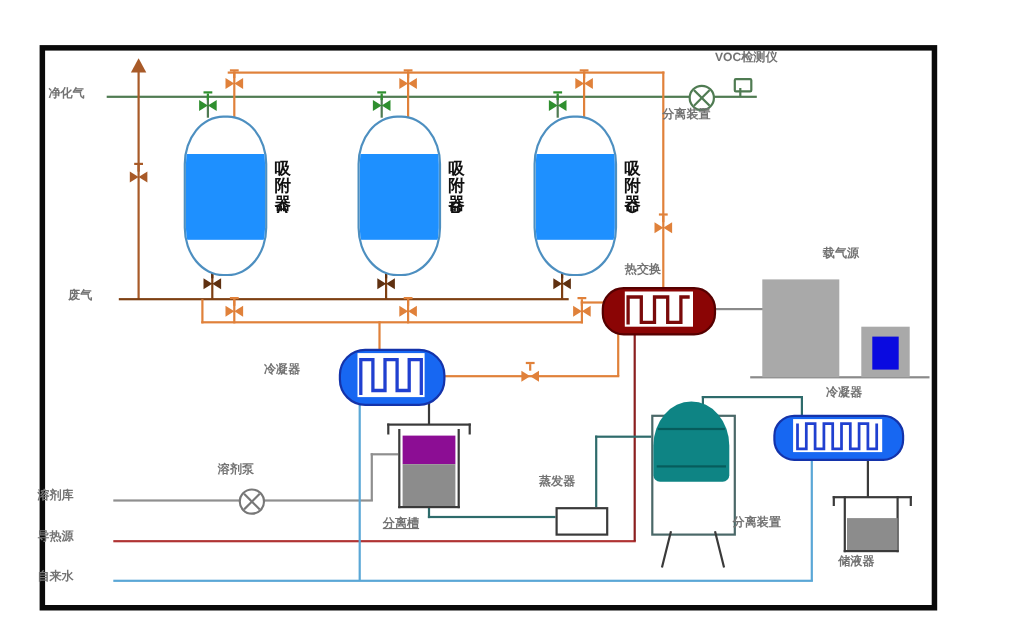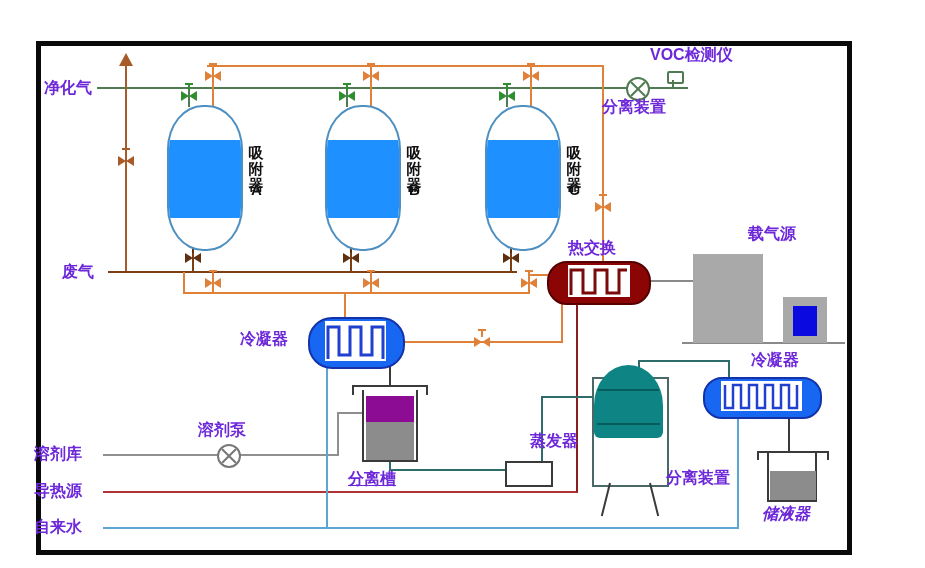--- a/index.html
+++ b/index.html
@@ -1,20 +1,20 @@
 <!DOCTYPE html>
 <html style="--green-line: #4f7b52; --green-valve: #2f8f2f; --orange-line: #e0813a; --riser-brown: #a85a28; --waste-brown: #7d3f12; --dark-valve: #5f3010; --heat-red: #b03434; --red-vert: #8b1f1f; --hx-red: #8b0505; --tap-blue: #5aa7d6; --solvent-gray: #8f8f8f; --teal-line: #2e6b6b; --teal-fill: #0e8484; --vessel-fill: #1e90ff; --vessel-stroke: #4d8fc0; --cond-blue: #1767f2; --coil-blue: #2040d0; --coil-red: #7a0a0a; --gray-box: #a9a9a9; --equip-dark: #3a3a3a; --purple-fill: #8c0d94; --liquid-gray: #8c8c8c; --marker-blue: #0a0ae0; --ground-gray: #8a8a8a;"><head>
 <meta charset="utf-8">
 <style>
   html,body{margin:0;padding:0;background:#fff;}
   .page{position:relative;width:925px;height:568px;background:#fff;overflow:hidden;
         font-family:"Liberation Sans","DejaVu Sans",sans-serif;}
   .frame{position:absolute;left:36px;top:41px;width:806px;height:504px;border:5px solid #0a0a0a;background:#fff;}
   .pl{position:absolute;}
-  .lab{position:absolute;font-size:16px;font-weight:bold;color:#6d28d9;white-space:nowrap;line-height:1.1;}
+  .lab{position:absolute;font-size:11px;font-weight:bold;color:#737373;white-space:nowrap;line-height:1.1;}
   .vlab{position:absolute;writing-mode:vertical-rl;text-orientation:upright;letter-spacing:16px;
         font-size:15px;font-weight:bold;color:#111;}
   
   .valve{position:absolute;width:16px;height:10px;}
   .valve::before{content:"";position:absolute;left:0;top:0;border-top:5px solid transparent;
      border-bottom:5px solid transparent;border-left:8px solid currentColor;}
   .valve::after{content:"";position:absolute;right:0;top:0;border-top:5px solid transparent;
      border-bottom:5px solid transparent;border-right:8px solid currentColor;}
   .valve .vb{position:absolute;left:7px;top:-6px;width:2px;height:6px;background:currentColor;}
   .valve .vb::before{content:"";position:absolute;left:-3px;top:-2px;width:8px;height:2px;background:currentColor;}
@@ -225,18 +225,18 @@
   <span class="vlab" style="left:246px;top:133px;">吸附器A</span>
   <span class="vlab" style="left:404px;top:133px;">吸附器B</span>
   <span class="vlab" style="left:564px;top:133px;">吸附器C</span>
   <span class="lab" style="left:568px;top:239px;">热交换</span>
   <span class="lab" style="left:748px;top:225px;">载气源</span>
   <span class="lab" style="left:240px;top:330px;">冷凝器</span>
   <span class="lab" style="left:751px;top:351px;">冷凝器</span>
   <span class="lab" style="left:198px;top:421px;">溶剂泵</span>
   <span class="lab" style="left:34px;top:445px;">溶剂库</span>
   <span class="lab" style="left:348px;top:470px;text-decoration:underline;">分离槽</span>
-  <span class="lab" style="left:490px;top:432px;margin-left:40px;">蒸发器</span>
+  <span class="lab" style="left:490px;top:432px;">蒸发器</span>
   <span class="lab" style="left:666px;top:469px;">分离装置</span>
   <span class="lab" style="left:34px;top:482px;">导热源</span>
   <span class="lab" style="left:34px;top:518px;">自来水</span>
-  <span class="lab" style="left:762px;top:505px;font-style:italic;">储液器</span>
+  <span class="lab" style="left:762px;top:505px;">储液器</span>
 </div>
 
 </body></html>

